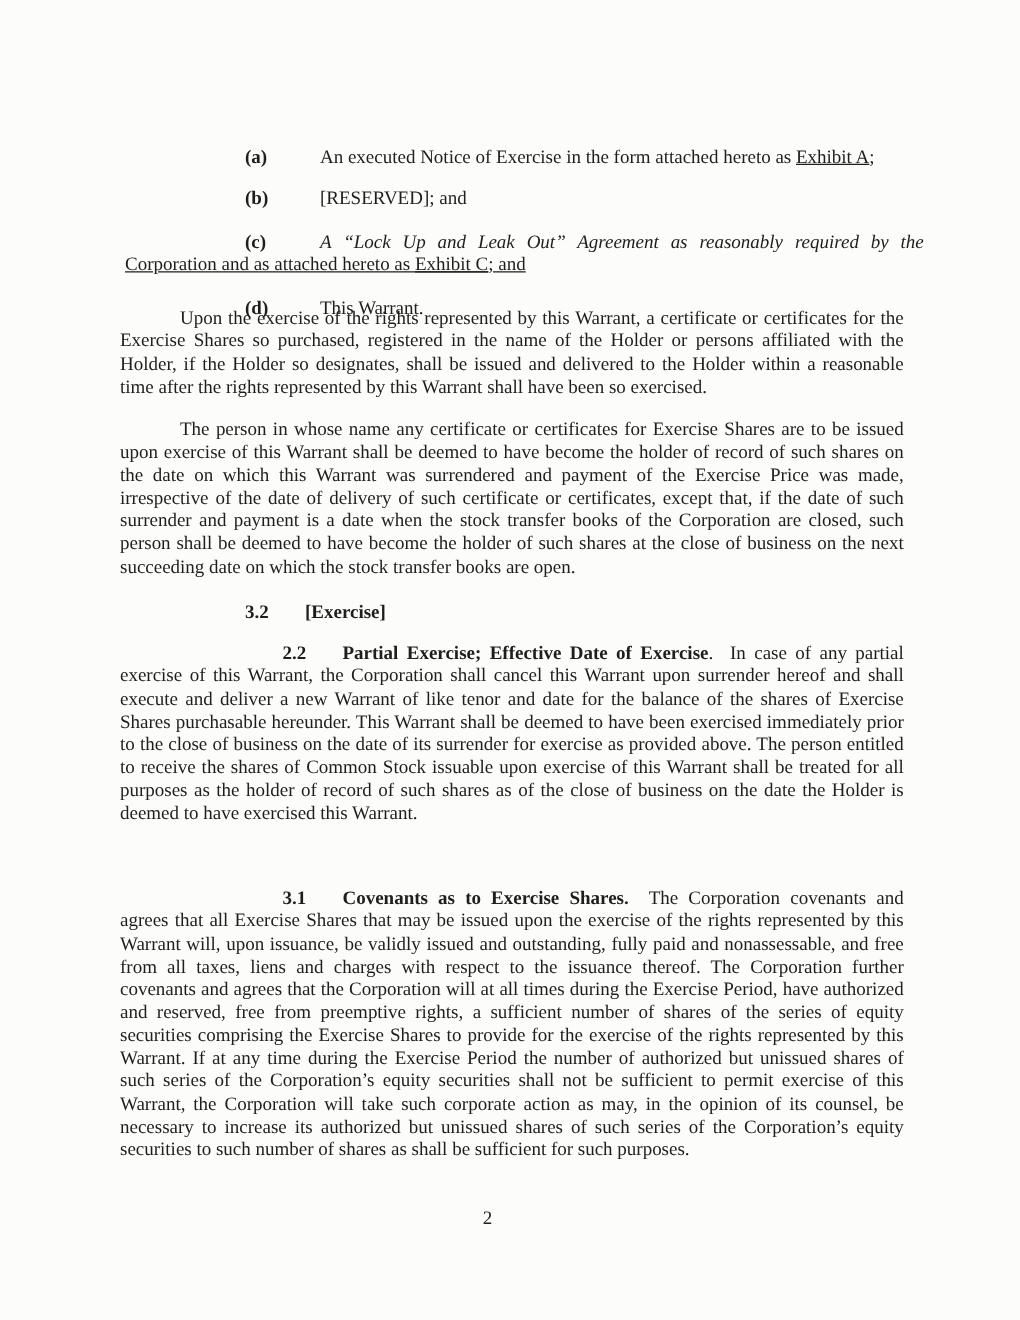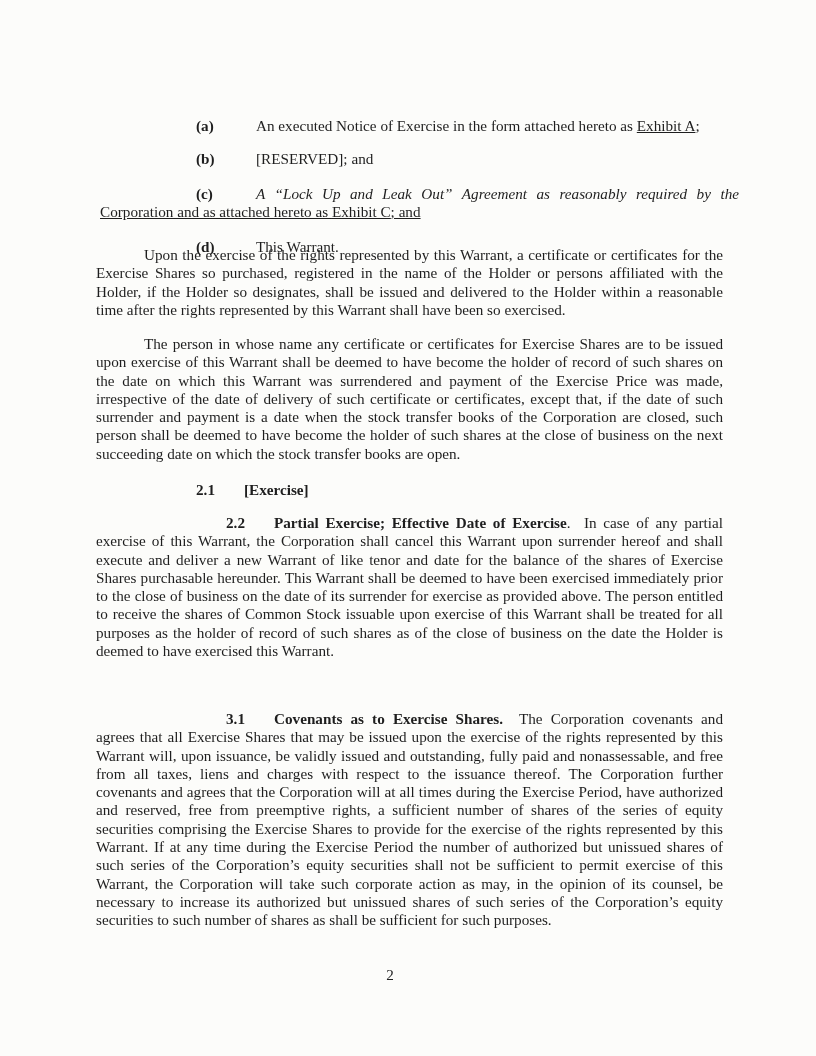--- a/index.html
+++ b/index.html
@@ -99,21 +99,21 @@
   <div class="item-line" style="top:238px;left:0;">
     <span class="item-label">(d)</span>
     <span class="item-text">This Warrant.</span>
   </div>
 
   <div class="block indent" style="top:246px;">Upon the exercise of the rights represented by this Warrant, a certificate or certificates for the Exercise Shares so purchased, registered in the name of the Holder or persons affiliated with the Holder, if the Holder so designates, shall be issued and delivered to the Holder within a reasonable time after the rights represented by this Warrant shall have been so exercised.</div>
 
   <div class="block indent" style="top:335px;">The person in whose name any certificate or certificates for Exercise Shares are to be issued upon exercise of this Warrant shall be deemed to have become the holder of record of such shares on the date on which this Warrant was surrendered and payment of the Exercise Price was made, irrespective of the date of delivery of such certificate or certificates, except that, if the date of such surrender and payment is a date when the stock transfer books of the Corporation are closed, such person shall be deemed to have become the holder of such shares at the close of business on the next succeeding date on which the stock transfer books are open.</div>
 
   <div class="item-line" style="top:481px;left:196px;font-weight:bold;">
-    <span style="display:inline-block;width:48px;">2.1</span><span>[Exercise]</span>
+    <span style="display:inline-block;width:48px;">3.2</span><span>[Exercise]</span>
   </div>
 
   <div class="block indent-sec" style="top:514px;">
     <span class="sec-num">2.2</span><span class="b">Partial Exercise; Effective Date of Exercise</span><span>.</span>&nbsp; <span>In case of any partial exercise of this Warrant, the Corporation shall cancel this Warrant upon surrender hereof and shall execute and deliver a new Warrant of like tenor and date for the balance of the shares of Exercise Shares purchasable hereunder. This Warrant shall be deemed to have been exercised immediately prior to the close of business on the date of its surrender for exercise as provided above. The person entitled to receive the shares of Common Stock issuable upon exercise of this Warrant shall be treated for all purposes as the holder of record of such shares as of the close of business on the date the Holder is deemed to have exercised this Warrant.</span>
   </div>
 
 
   <div class="block indent-sec" style="top:710px;">
     <span class="sec-num">3.1</span><span class="b">Covenants as to Exercise Shares.</span>&nbsp; <span>The Corporation covenants and agrees that all Exercise Shares that may be issued upon the exercise of the rights represented by this Warrant will, upon issuance, be validly issued and outstanding, fully paid and nonassessable, and free from all taxes, liens and charges with respect to the issuance thereof. The Corporation further covenants and agrees that the Corporation will at all times during the Exercise Period, have authorized and reserved, free from preemptive rights, a sufficient number of shares of the series of equity securities comprising the Exercise Shares to provide for the exercise of the rights represented by this Warrant. If at any time during the Exercise Period the number of authorized but unissued shares of such series of the Corporation’s equity securities shall not be sufficient to permit exercise of this Warrant, the Corporation will take such corporate action as may, in the opinion of its counsel, be necessary to increase its authorized but unissued shares of such series of the Corporation’s equity securities to such number of shares as shall be sufficient for such purposes.</span>
   </div>

